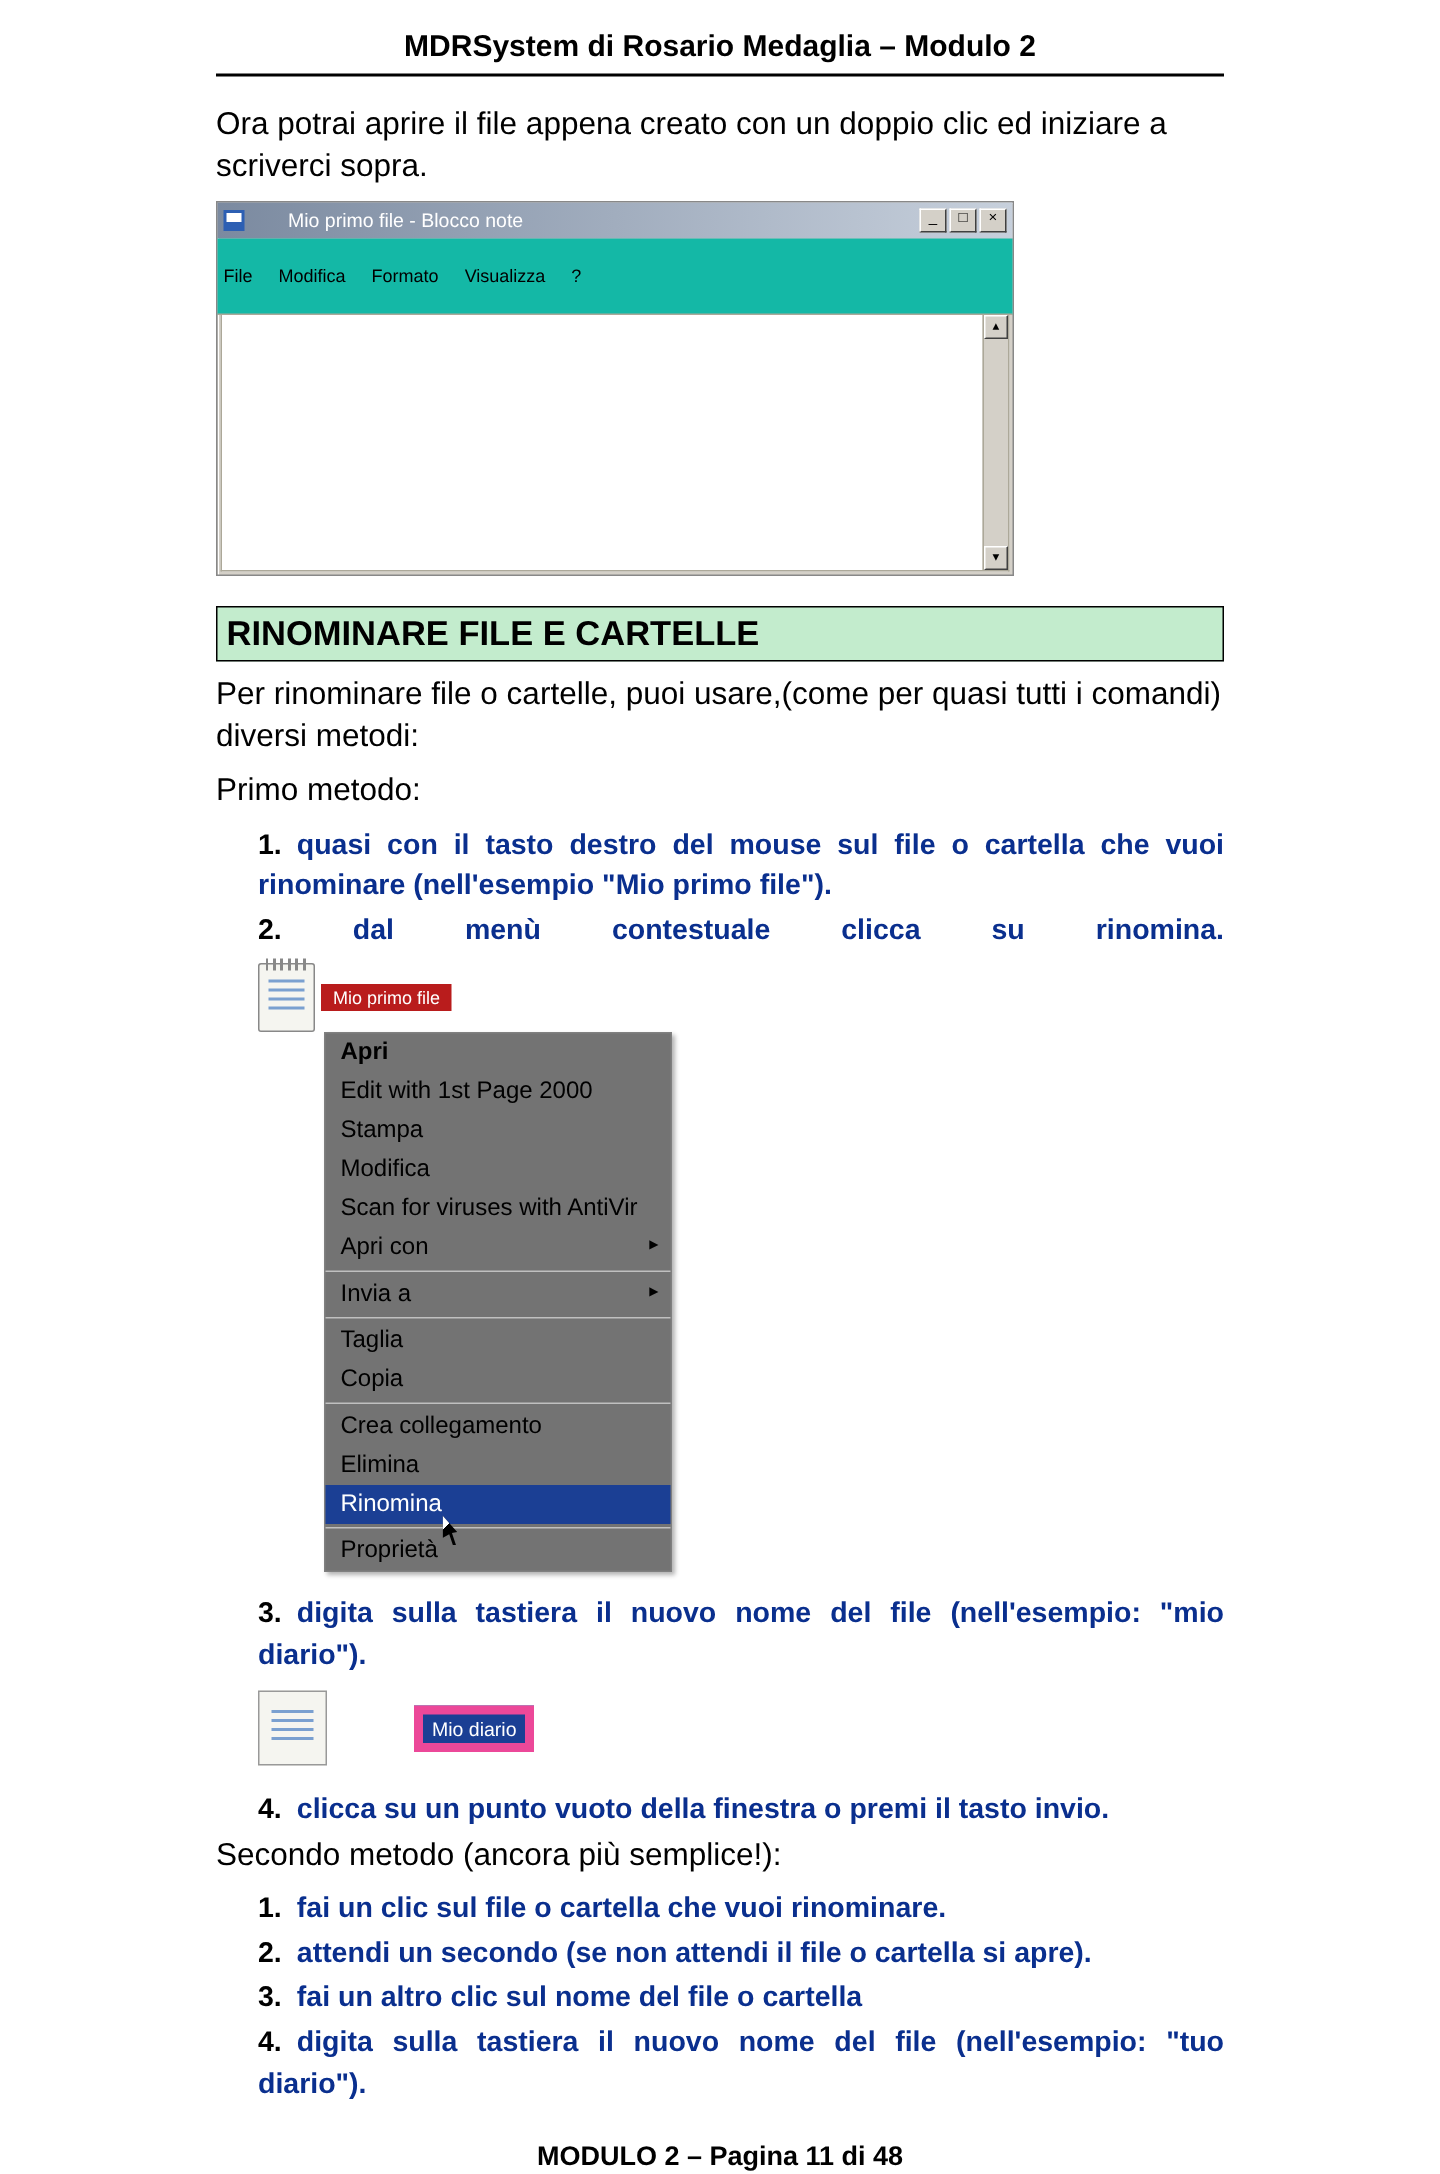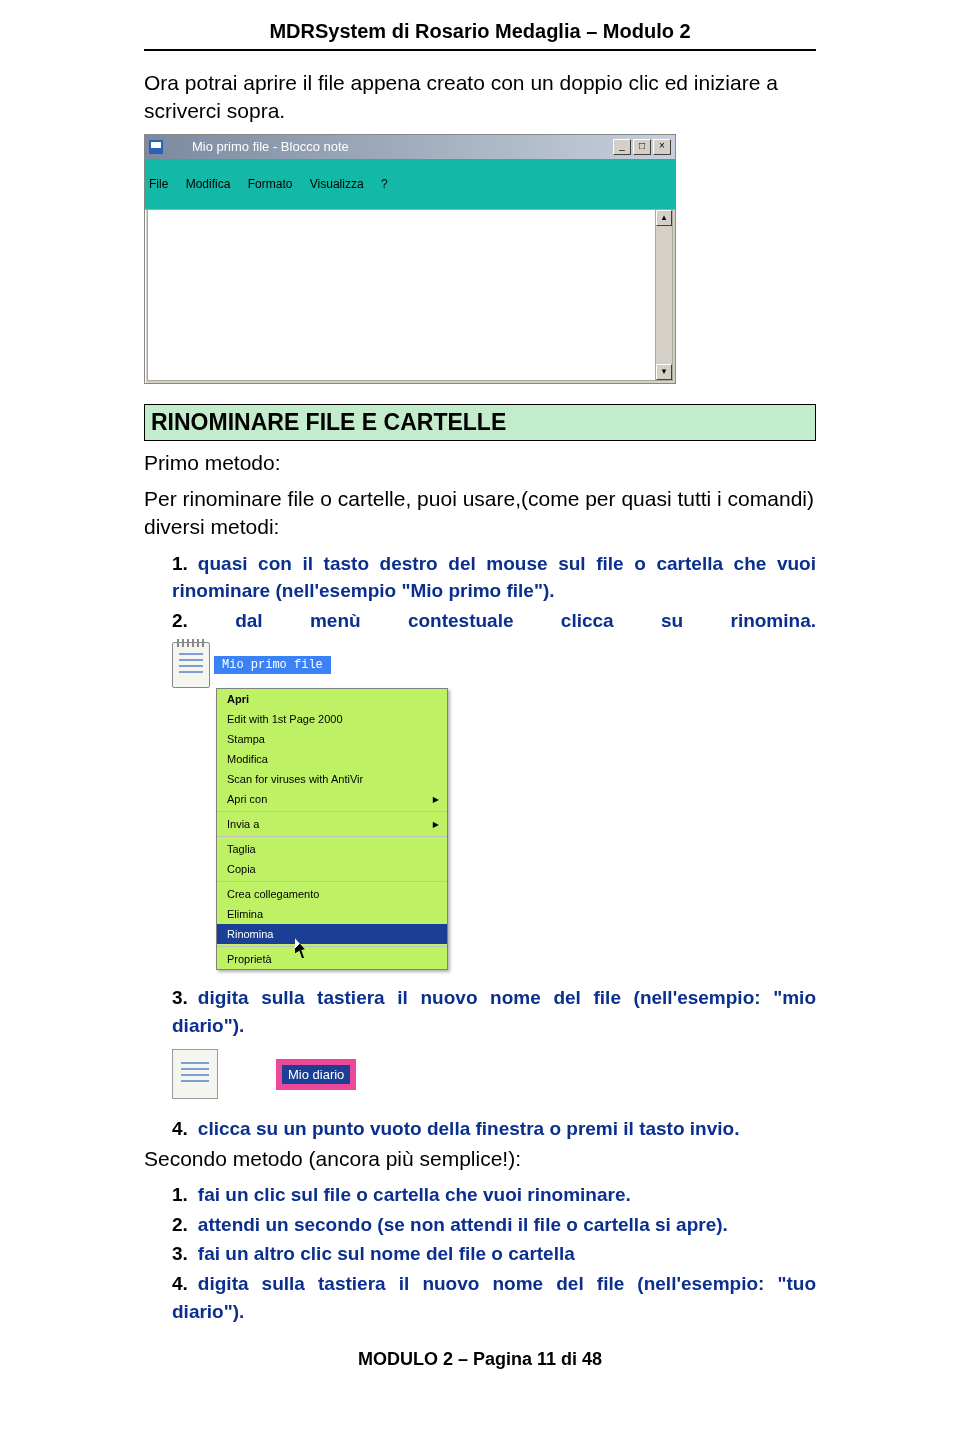--- a/index.html
+++ b/index.html
@@ -162,33 +162,33 @@
     background:#7aa0d0;
   }
   .file-icon::before { top:10px; }
   .file-icon::after { top:16px; box-shadow: 0 6px 0 #7aa0d0, 0 12px 0 #7aa0d0; }
   .file-spiral {
     position:absolute;
     top:-4px; left:4px; right:4px; height:8px;
     background: repeating-linear-gradient(to right, #888 0 2px, transparent 2px 5px);
   }
   .file-label {
-    background: #3b82f6;
+    background: #b91c1c;
     color: #fff;
     font-size: 12px;
     padding: 2px 8px;
-    font-family: Liberation Mono, monospace;
+    font-family: Liberation Sans, sans-serif;
   }
   .ctx-menu {
     margin-left: 44px;
     width: 230px;
-    background: #bef264;
+    background: #737373;
     border: 1px solid #808080;
     box-shadow: 2px 2px 3px rgba(0,0,0,0.3);
-    font-size: 11px;
+    font-size: 16px;
     font-family: Tahoma, Arial;
   }
   .ctx-item {
     padding: 4px 10px;
     position: relative;
   }
   .ctx-sep {
     border-top: 1px solid #c0c0c0;
     margin: 2px 0;
   }
@@ -289,22 +289,22 @@
   <div class="np-client">
     <div class="np-scrollbar">
       <div class="np-scroll-btn np-scroll-up">▴</div>
       <div class="np-scroll-btn np-scroll-down">▾</div>
     </div>
   </div>
 </div>
 
 <div class="section-box">RINOMINARE FILE E CARTELLE</div>
 
+<p class="body-text">Per rinominare file o cartelle, puoi usare,(come per quasi tutti i comandi) diversi metodi:</p>
 <p class="body-text">Primo metodo:</p>
-<p class="body-text">Per rinominare file o cartelle, puoi usare,(come per quasi tutti i comandi) diversi metodi:</p>
 
 <div class="indent">
   <p class="list-item blue-bold">
     <span class="num" style="color:#000;">1.</span><span>quasi con il tasto destro del mouse sul file o cartella che vuoi rinominare (nell'esempio "Mio primo file").</span>
   </p>
 
   <div class="list-item blue-bold justify-row">
     <span style="color:#000;">2.</span>
     <span>dal</span>
     <span>menù</span>

